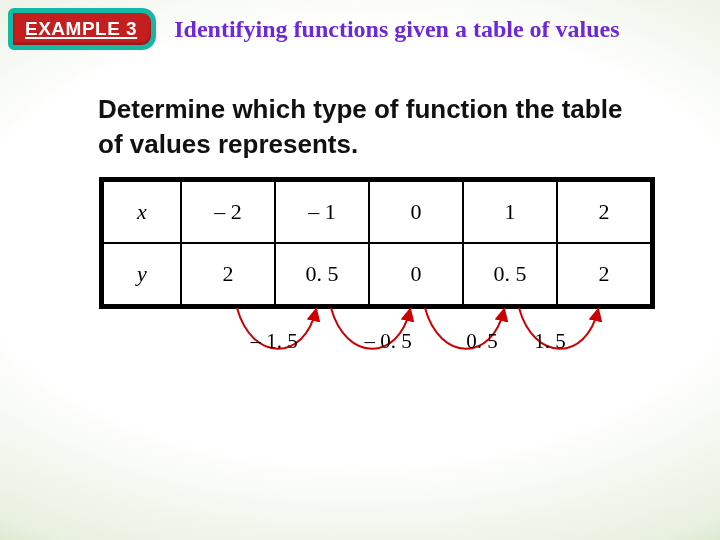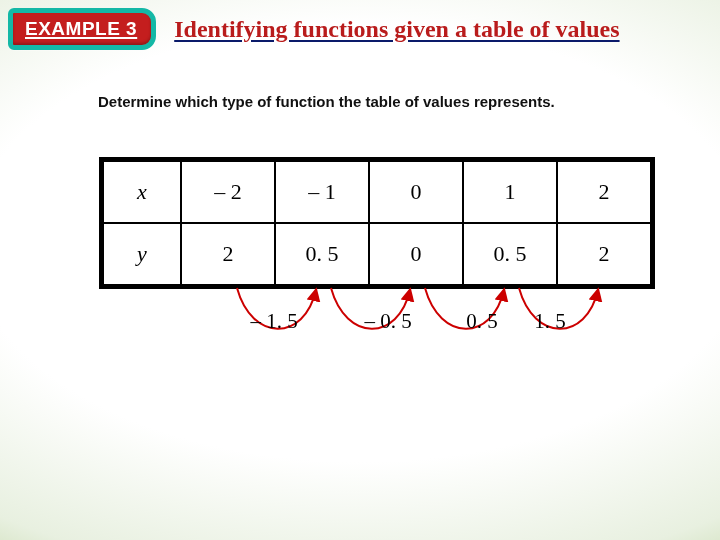--- a/index.html
+++ b/index.html
@@ -25,36 +25,35 @@
     border: 5px solid #14b8a6;
     letter-spacing: 0.5px;
     text-decoration: underline;
     text-decoration-thickness: 2px;
     text-underline-offset: 2px;
     box-shadow: inset 0 -2px 3px rgba(0,0,0,0.25), 0 1px 0 rgba(255,255,255,0.3);
   }
   .title {
     font-size: 24px;
     font-weight: bold;
-    color: #b91c1c;
-    text-decoration: underline;
+    color: #6d28d9;
     text-decoration-color: #0a1a6a;
     text-decoration-thickness: 2px;
     text-underline-offset: 3px;
   }
   .content {
     padding: 36px 70px 0 98px;
   }
   .prompt {
     font-family: Arial, Helvetica, sans-serif;
     font-weight: bold;
-    font-size: 15px;
+    font-size: 26px;
     color: #111;
     line-height: 1.35;
-    margin-bottom: 48px;
+    margin-bottom: 18px;
     max-width: 540px;
   }
   .tbl-wrap {
     position: relative;
     width: 548px;
     margin-left: 4px;
   }
   table.data {
     border-collapse: collapse;
     width: 100%;

